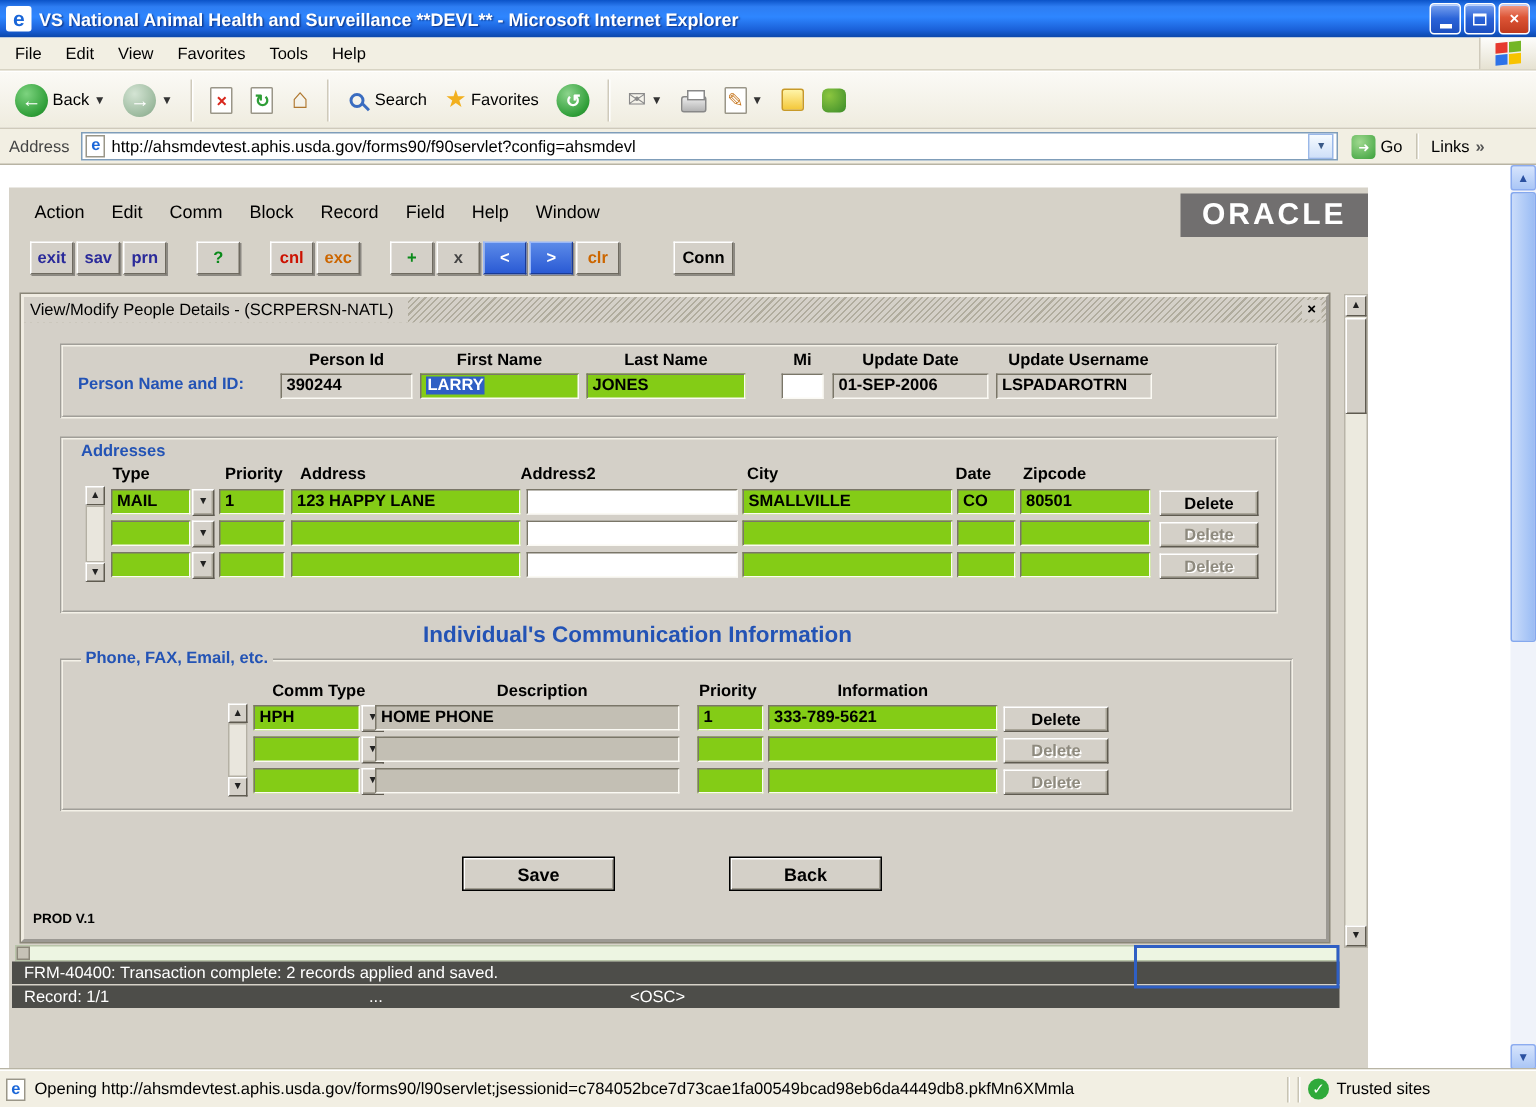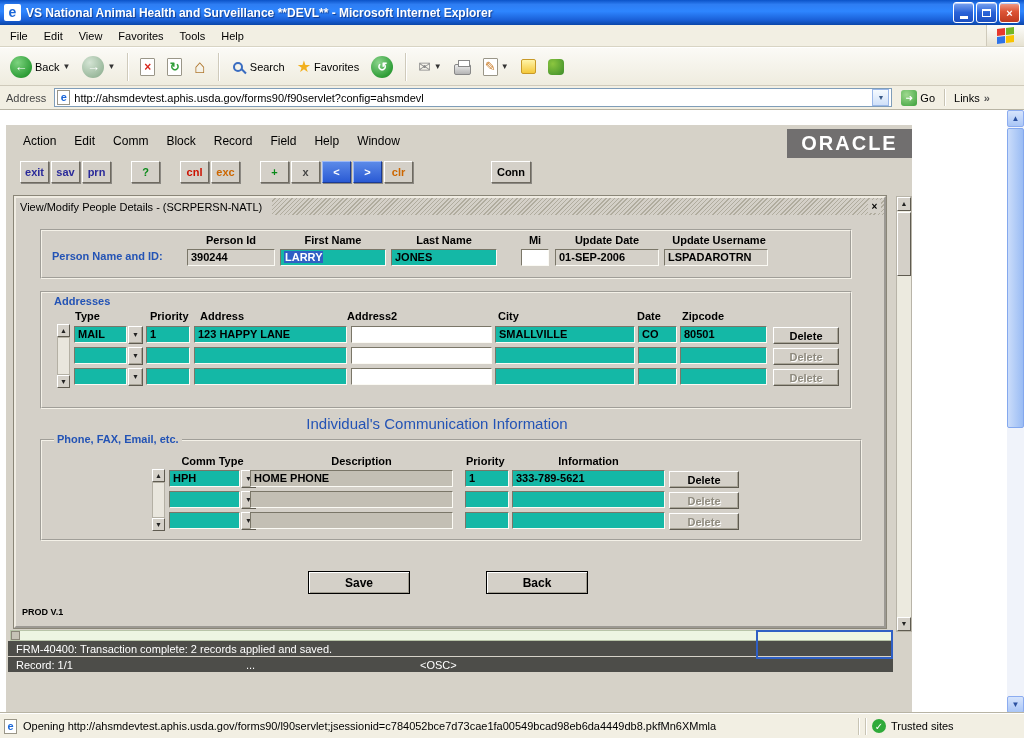--- a/index.html
+++ b/index.html
@@ -81,40 +81,40 @@
   .omenu span{padding:3px 9px}
   .ologo{position:absolute;right:0;top:4px;width:125px;height:29px;background:#716f6f;color:#fff;display:flex;
     align-items:center;justify-content:center;font-size:20px;font-weight:bold;letter-spacing:2px}
   .otb{position:absolute;left:14px;top:36px;display:flex;align-items:flex-start}
   .ob{width:29px;height:22px;background:#d4d0c8;border:1px solid;border-color:#fff #6e6a60 #6e6a60 #fff;
     box-shadow:1px 1px 0 rgba(0,0,0,.35);font-weight:bold;font-size:11px;display:flex;align-items:center;
     justify-content:center;margin-right:2px;font-family:"Liberation Sans",sans-serif}
   .t-blue{color:#2a2a9a}.t-green{color:#0a8a1a}.t-red{color:#cc1100}.t-orange{color:#cc6600}.t-dark{color:#444}
   .ob.bluebg{background:linear-gradient(#5b8ae8,#2a5ad4);color:#fff;border-color:#9ab8f8 #1a3a94 #1a3a94 #9ab8f8}
   .ob.conn{width:40px;color:#000}
-  .g1{margin-left:18px}.g2{margin-left:76px}
+  .g1{margin-left:18px}.g2{margin-left:34px}
 
   
   .mdi{position:absolute;left:8px;top:71px;width:872px;height:432px;background:#d4d0c8;border:2px outset #f0ece2;
     box-shadow:0 0 0 1px #8a8678}
   .mdi-title{position:absolute;left:0;top:0;right:0;height:17px;display:flex;
     background:#d4d0c8 repeating-linear-gradient(135deg,#b0ac9e 0 1px,transparent 1px 3px)}
   .mdi-title-text{background:#d4d0c8;height:100%;display:flex;align-items:center;padding:0 10px 0 4px;white-space:nowrap}
   .mdi-close{position:absolute;right:3px;top:2px;width:13px;height:13px;background:#d4d0c8;display:flex;align-items:center;
     justify-content:center;font-size:10px;font-weight:bold}
   .mdi-body{position:absolute;left:0;top:17px;right:0;bottom:0}
 
   .frame{position:absolute;border:2px groove #f4f1e8}
   .sec-label{position:absolute;color:#2353b5;font-weight:bold;white-space:nowrap}
   .onborder{background:#d4d0c8;padding:0 3px}
   .hdr{position:absolute;font-weight:bold;white-space:nowrap}
   .hdrc{text-align:center}
   .fld{position:absolute;height:17px;border:1px solid;border-color:#7a7668 #fbfaf4 #fbfaf4 #7a7668;
     font-weight:bold;padding:1px 3px;overflow:hidden;white-space:nowrap}
-  .cyan{background:#14b8a6}.whitebg{background:#fff}.graybg{background:#d4d0c8}.dgraybg{background:#c3bfb4}
+  .cyan{background:#84cc16}.whitebg{background:#fff}.graybg{background:#d4d0c8}.dgraybg{background:#c3bfb4}
   .sel{background:#2f5fc4;color:#fff;padding:0 1px}
 
   .btn{position:absolute;background:#d4d0c8;border:1px solid;border-color:#fff #5f5b50 #5f5b50 #fff;
     box-shadow:inset -1px -1px 0 #a9a598;text-align:center;font-weight:bold;font-family:"Liberation Sans",sans-serif}
   .delb{height:17px;font-size:11px;line-height:14px}
   .delb.dis{color:#8e8a7e;text-shadow:1px 1px 0 #fff}
   .dropb{width:15px;height:18px;font-size:7px;color:#222;line-height:16px}
   .bigbtn{height:23px;font-size:12px;line-height:20px;border:1px solid #000;
     box-shadow:inset 1px 1px 0 #fff,inset -1px -1px 0 #a09c90}
 
@@ -123,21 +123,21 @@
     border-color:#fff #5f5b50 #5f5b50 #fff;font-size:7px;text-align:center;line-height:11px;color:#222}
   .mb-track{position:absolute;left:0;width:13px;background:#e9e6dd;border:1px solid #b4b0a4}
 
   .arow{position:absolute;left:0;width:100%;height:20px}
   .ca-type{left:32px;width:53px}.ca-drop{left:86px}.ca-pri{left:104px;width:44px}.ca-addr{left:152px;width:153px}
   .ca-addr2{left:309px;width:141px}.ca-city{left:453px;width:140px}.ca-state{left:596px;width:39px}
   .ca-zip{left:638px;width:87px}.ca-del{left:731px;width:66px}
   .cc-type{left:127px;width:71px}.cc-drop{left:199px}.cc-desc{left:208px;width:203px}.cc-pri{left:423px;width:44px}
   .cc-info{left:470px;width:153px}.cc-del{left:627px;width:70px}
 
-  .comm-heading{position:absolute;left:36px;top:200px;width:770px;text-align:center;color:#2353b5;font-weight:normal;font-size:15px}
+  .comm-heading{position:absolute;left:24px;top:200px;width:770px;text-align:center;color:#2353b5;font-weight:bold;font-size:15px}
   .prod{position:absolute;left:6px;top:392px;font-size:9px;font-weight:bold}
 
   
   .strip{position:absolute;left:4px;top:505px;width:882px;height:11px;background:#edf5e2;border:1px solid #b8c4a8}
   .grip{position:absolute;left:5px;top:506px;width:9px;height:9px;background:#c6c2b6;border:1px solid #8a8678;z-index:2}
   .bluebox{position:absolute;left:750px;top:505px;width:137px;height:29px;border:2px solid #2f5fc4;z-index:4}
   .obar{position:absolute;left:2px;width:885px;height:15px;background:#4d4d49;color:#fff;display:flex;align-items:center;padding-left:8px}
   .obar1{top:516px}.obar2{top:532px}
   .rec-dots{position:absolute;left:238px}.rec-osc{position:absolute;left:412px}
 

